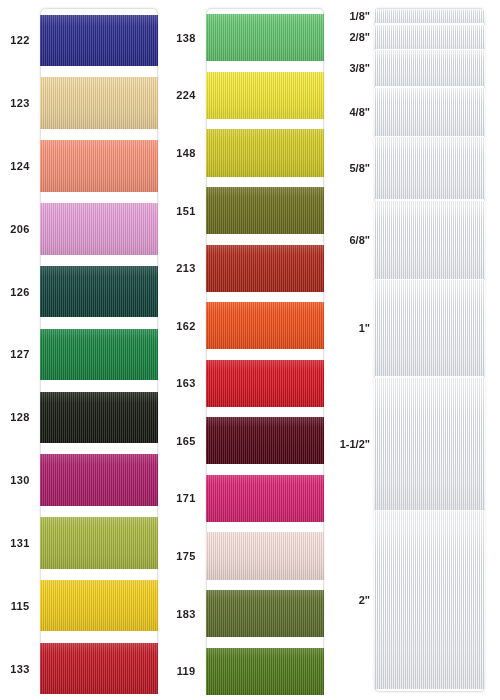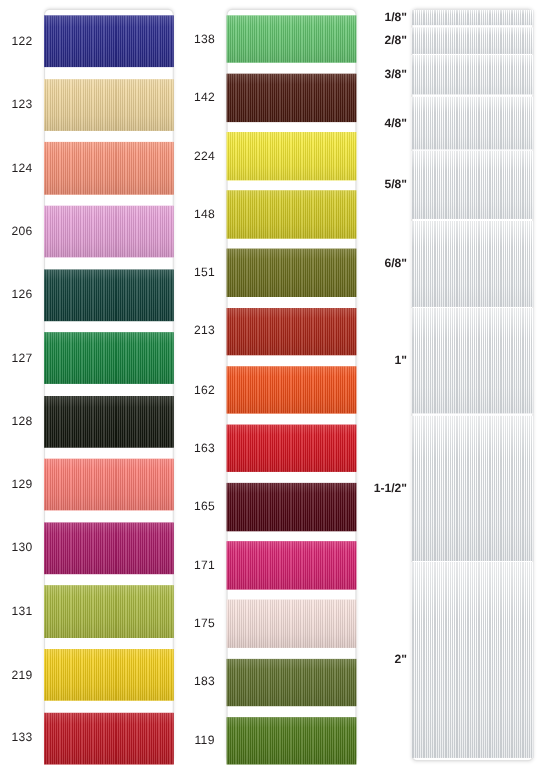--- a/index.html
+++ b/index.html
@@ -44,21 +44,21 @@
   .row{
     display:flex;
     align-items:center;
     flex:1 1 0;
     min-height:0;
   }
   .row-label{
     width:40px;
     text-align:center;
     font-size:11px;
-    font-weight:normal;
+    font-weight:bold;
     color:#231f20;
     letter-spacing:.3px;
     flex:0 0 40px;
   }
   .swatch-wrap{
     flex:1 1 auto;
     height:100%;
     display:flex;
     align-items:center;
     padding-right:8px;
@@ -198,65 +198,53 @@
             <div class="swatch" style="background: rgb(21, 129, 61);"></div>
           </div>
         </div>
         <div class="row">
           <div class="row-label">128</div>
           <div class="swatch-wrap">
             <div class="swatch" style="background: rgb(20, 24, 15);"></div>
           </div>
         </div>
         <div class="row">
-          <div class="row-label">129</div>
-          <div class="swatch-wrap">
-            <div class="swatch" style="background: rgb(249, 122, 114);"></div>
-          </div>
-        </div>
-        <div class="row">
           <div class="row-label">130</div>
           <div class="swatch-wrap">
             <div class="swatch" style="background: rgb(169, 27, 104);"></div>
           </div>
         </div>
         <div class="row">
           <div class="row-label">131</div>
           <div class="swatch-wrap">
             <div class="swatch" style="background: rgb(168, 183, 63);"></div>
           </div>
         </div>
         <div class="row">
-          <div class="row-label">219</div>
+          <div class="row-label">115</div>
           <div class="swatch-wrap">
             <div class="swatch" style="background: rgb(242, 205, 24);"></div>
           </div>
         </div>
         <div class="row">
           <div class="row-label">133</div>
           <div class="swatch-wrap">
             <div class="swatch" style="background: rgb(190, 22, 34);"></div>
           </div>
         </div>
       </div>
   </div>
 
   <div class="column col-color">
     <div class="panel"></div>
     <div class="rows" id="rows-1">
         <div class="row">
           <div class="row-label">138</div>
           <div class="swatch-wrap">
             <div class="swatch" style="background: rgb(98, 195, 109);"></div>
-          </div>
-        </div>
-        <div class="row">
-          <div class="row-label">142</div>
-          <div class="swatch-wrap">
-            <div class="swatch" style="background: rgb(76, 26, 16);"></div>
           </div>
         </div>
         <div class="row">
           <div class="row-label">224</div>
           <div class="swatch-wrap">
             <div class="swatch" style="background: rgb(243, 232, 52);"></div>
           </div>
         </div>
         <div class="row">
           <div class="row-label">148</div>

